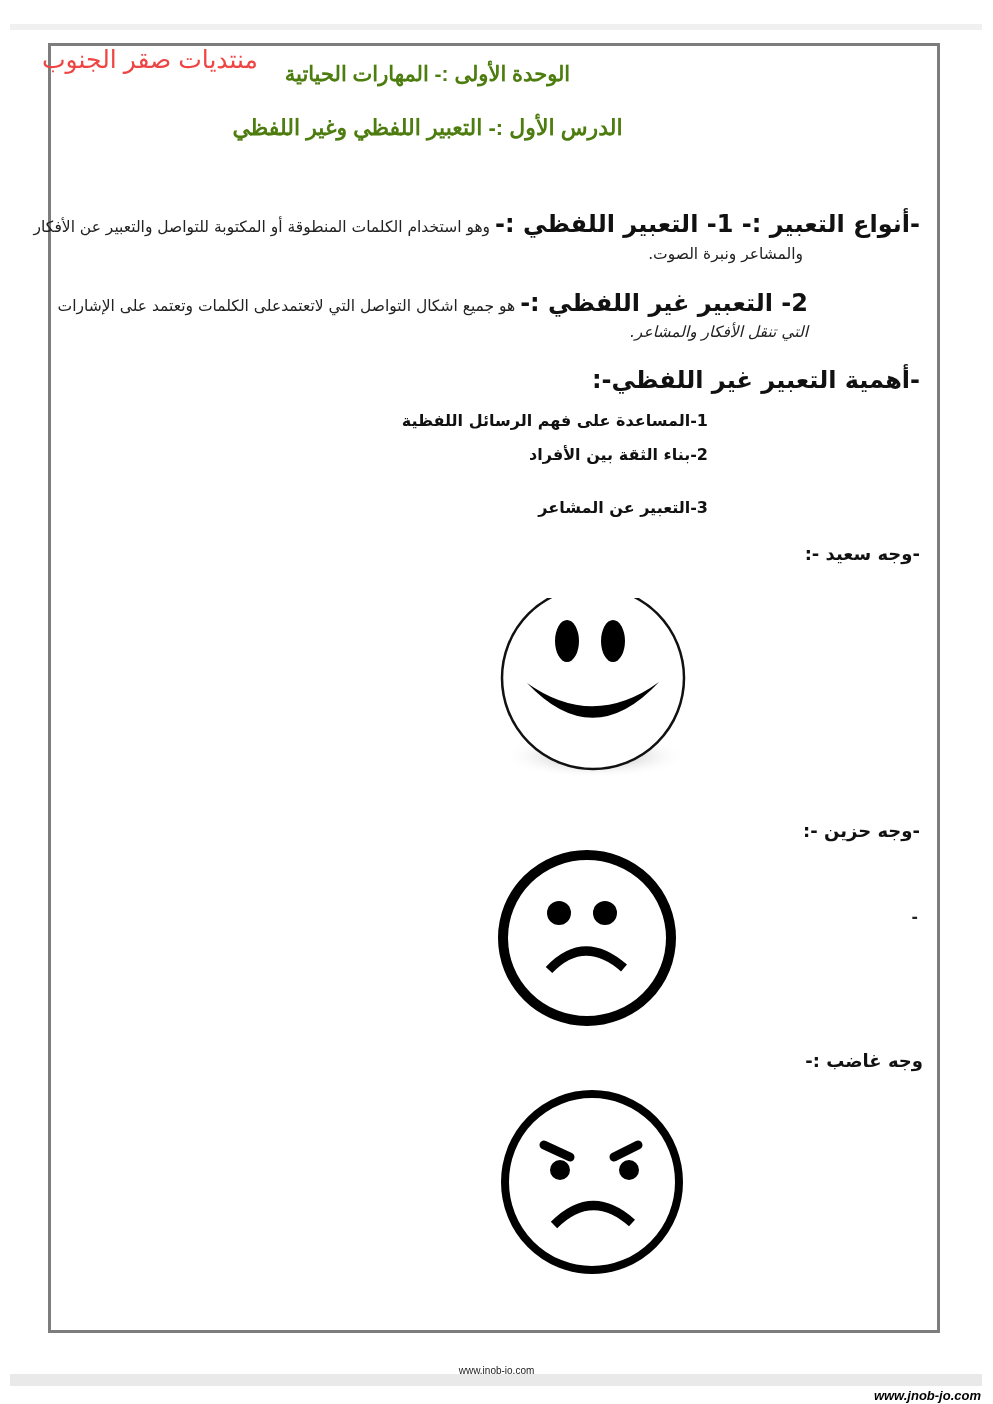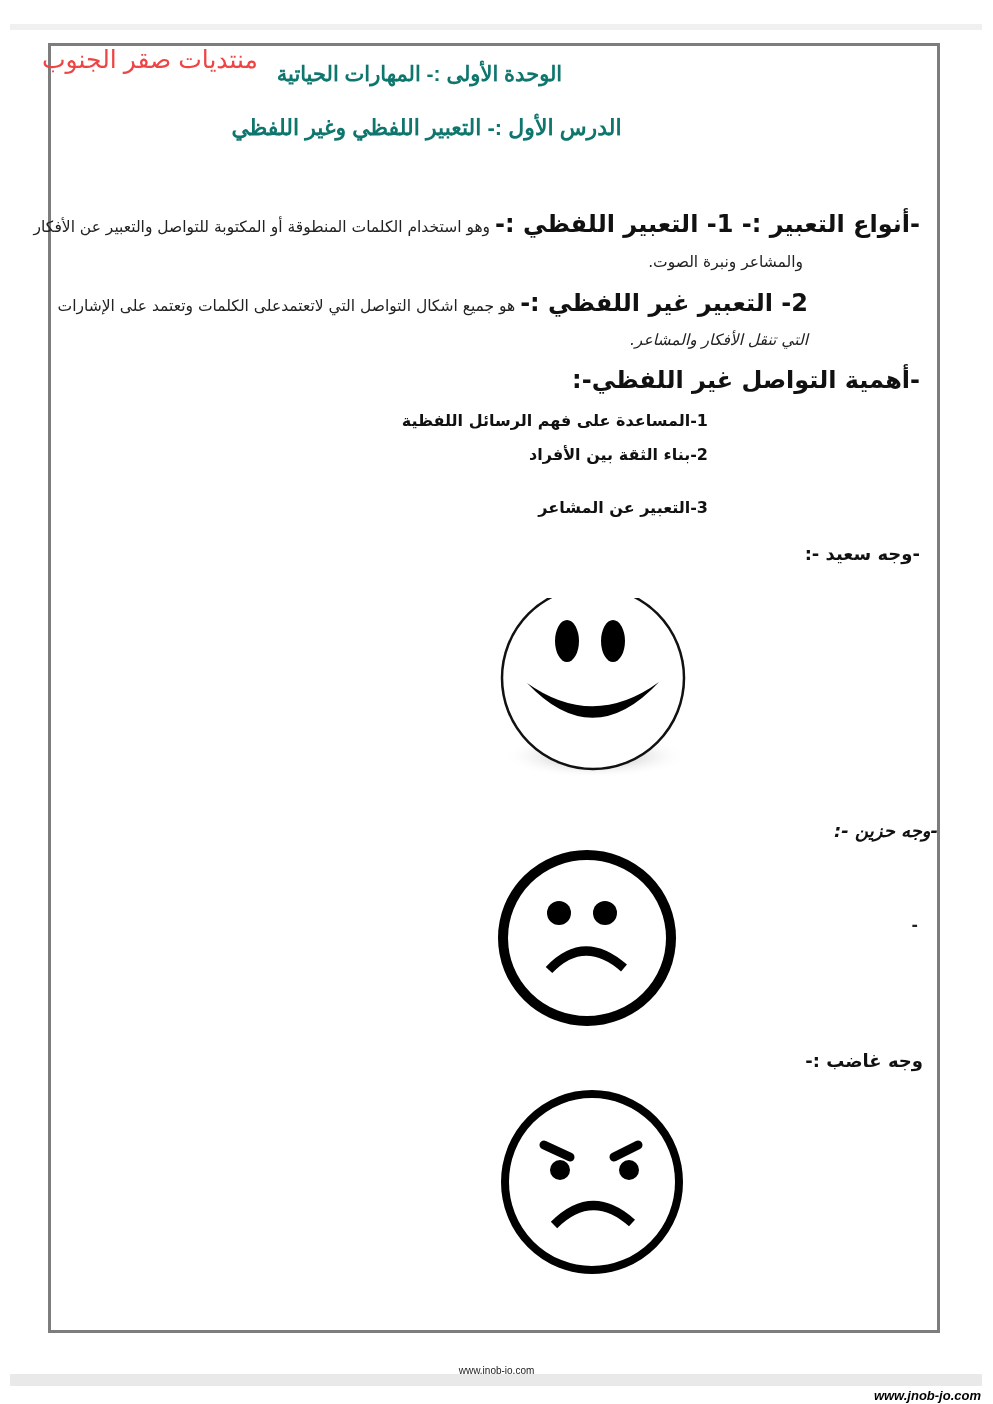--- a/index.html
+++ b/index.html
@@ -11,72 +11,72 @@
   .page-frame {
     position: absolute; left: 48px; top: 43px; width: 892px; height: 1290px;
     border: 3px solid #7d7d7d; box-sizing: border-box; background: #fff;
   }
   .watermark {
     position: absolute; left: 42px; top: 44px; color: #ef4444;
     font-family: "Liberation Sans", sans-serif; font-size: 25px; direction: rtl;
     line-height: 30px; white-space: nowrap;
   }
   .rtl { direction: rtl; text-align: right; position: absolute; white-space: nowrap; }
-  .title { font-family: "Liberation Sans", sans-serif; font-weight: bold; font-size: 21px; color: #0f766e; text-align: center; left: 8px; width: 823px; }
+  .title { font-family: "Liberation Sans", sans-serif; font-weight: bold; font-size: 21px; color: #4d7c0f; text-align: center; left: 16px; width: 823px; }
   .h-line { font-weight: bold; font-size: 24px; }
-  .p-line { font-size: 15.5px; color: #222; margin-top: 8px; }
+  .p-line { font-size: 15.5px; color: #222; }
   .list-item { font-weight: bold; font-size: 16px; }
   .face-label { font-weight: bold; font-size: 18px; }
   .face { position: absolute; }
   .footer-band { position: absolute; left: 10px; top: 1374px; width: 972px; height: 12px; background: #e9e9e9; }
   .footer-url { position: absolute; left: 0; width: 993px; top: 1365px; text-align: center; font-family: "Liberation Sans", sans-serif; font-size: 10px; color: #222; }
   .footer-brand { position: absolute; right: 12px; top: 1388px; font-family: "Liberation Sans", sans-serif; font-size: 13px; font-weight: bold; font-style: italic; color: #000; }
 </style>
 </head>
 <body>
 
 <div class="top-rule"></div>
 <div class="page-frame"></div>
 
 <div class="watermark">منتديات صقر الجنوب</div>
 
 <div class="rtl title" style="top:62px;">الوحدة الأولى :- المهارات الحياتية</div>
-<div class="rtl title" style="top:115px; font-size:22px;margin-left:7px;">الدرس الأول :- التعبير اللفظي وغير اللفظي</div>
+<div class="rtl title" style="top:115px; font-size:22px;">الدرس الأول :- التعبير اللفظي وغير اللفظي</div>
 
 <div class="rtl" style="right:73px; top:210px;">
   <span class="h-line">-أنواع التعبير :- 1- التعبير اللفظي :-</span><span class="p-line"> وهو استخدام الكلمات المنطوقة أو المكتوبة للتواصل والتعبير عن الأفكار</span>
 </div>
 <div class="rtl p-line" style="right:190px; top:245px;">والمشاعر ونبرة الصوت.</div>
 
 <div class="rtl" style="right:185px; top:289px;">
   <span class="h-line">2- التعبير غير اللفظي :-</span><span class="p-line"> هو جميع اشكال التواصل التي لاتعتمدعلى الكلمات وتعتمد على الإشارات</span>
 </div>
 <div class="rtl p-line" style="right:185px; top:323px;font-style:italic;">التي تنقل الأفكار والمشاعر.</div>
 
-<div class="rtl h-line" style="right:73px; top:366px;">-أهمية التواصل غير اللفظي-:</div>
+<div class="rtl h-line" style="right:73px; top:366px;">-أهمية التعبير غير اللفظي-:</div>
 <div class="rtl list-item" style="right:285px; top:411px;">1-المساعدة على فهم الرسائل اللفظية</div>
 <div class="rtl list-item" style="right:285px; top:445px;">2-بناء الثقة بين الأفراد</div>
 <div class="rtl list-item" style="right:285px; top:498px;">3-التعبير عن المشاعر</div>
 
 <div class="rtl face-label" style="right:73px; top:543px;">-وجه سعيد -:</div>
 <svg class="face" style="left:495px; top:598px;" width="200" height="190" viewBox="0 0 200 190">
   <defs>
     <radialGradient id="shadow" cx="50%" cy="50%" r="50%">
       <stop offset="0%" stop-color="#9a9a9a"></stop>
       <stop offset="100%" stop-color="#ffffff" stop-opacity="0"></stop>
     </radialGradient>
   </defs>
   <ellipse cx="100" cy="158" rx="92" ry="22" fill="url(#shadow)"></ellipse>
   <circle cx="98" cy="80" r="91" fill="#fff" stroke="#111" stroke-width="2.5"></circle>
   <ellipse cx="72" cy="43" rx="12" ry="21" fill="#000"></ellipse>
   <ellipse cx="118" cy="43" rx="12" ry="21" fill="#000"></ellipse>
   <path d="M 32 85 Q 98 155 164 84 Q 98 132 32 85 Z" fill="#000"></path>
 </svg>
 
-<div class="rtl face-label" style="right:55px; top:820px;font-style:italic;">-وجه حزين -:</div>
+<div class="rtl face-label" style="right:73px; top:820px;">-وجه حزين -:</div>
 <div class="rtl p-line" style="right:75px; top:908px; font-weight:bold;">-</div>
 <svg class="face" style="left:492px; top:848px;" width="190" height="180" viewBox="0 0 190 180">
   <ellipse cx="95" cy="90" rx="84" ry="83" fill="#fff" stroke="#000" stroke-width="10"></ellipse>
   <circle cx="67" cy="65" r="12" fill="#000"></circle>
   <circle cx="113" cy="65" r="12" fill="#000"></circle>
   <path d="M 57 122 Q 92 85 132 120" fill="none" stroke="#000" stroke-width="9"></path>
 </svg>
 
 <div class="rtl face-label" style="right:70px; top:1050px;margin-left:17px;">وجه غاضب :-</div>
 <svg class="face" style="left:492px; top:1087px;" width="200" height="190" viewBox="0 0 200 190">

